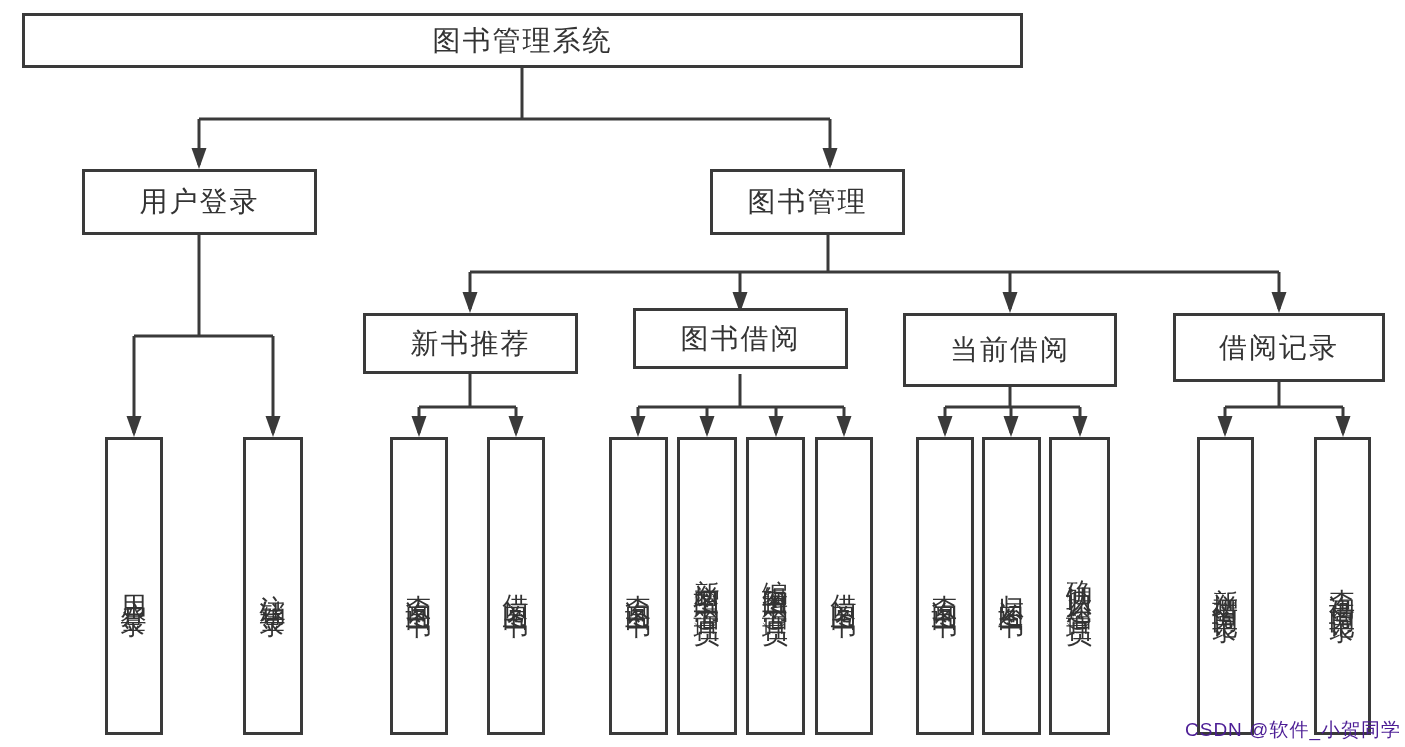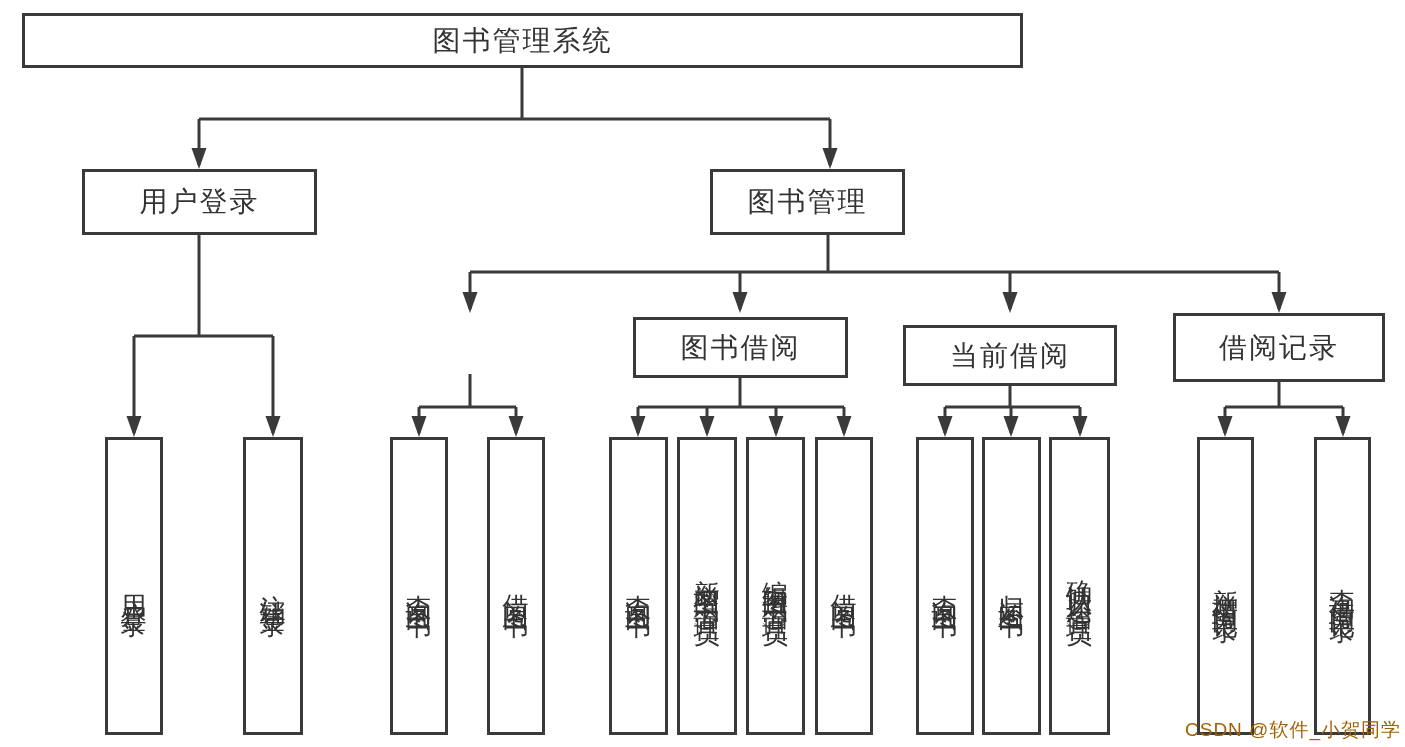--- a/index.html
+++ b/index.html
@@ -44,21 +44,21 @@
     font-size: 26px;
     letter-spacing: 6px;
     line-height: 1;
     color: #333333;
   }
   .watermark {
     position: absolute;
     left: 1185px;
     top: 717px;
     font-size: 19px;
-    color: #a16207;
+    color: #4c1d95;
     white-space: nowrap;
     letter-spacing: 1px;
   }
   svg .wire {
     stroke: #3a3a3a;
     stroke-width: 3;
     fill: none;
   }
   svg .head {
     fill: #3a3a3a;
@@ -137,24 +137,27 @@
     <span>图书管理系统</span>
   </div>
 
   <div class="node hnode" style="left:82px; top:169px; width:235px; height:66px;">
     <span>用户登录</span>
   </div>
   <div class="node hnode" style="left:710px; top:169px; width:195px; height:66px;">
     <span>图书管理</span>
   </div>
 
-  <div class="node hnode" style="left:633px; top:317px; width:215px; height:61px;">
+  <div class="node hnode" style="left:363px; top:313px; width:215px; height:61px;">
+    <span>新书推荐</span>
+  </div>
+  <div class="node hnode" style="left:633px; top:308px; width:215px; height:61px;">
     <span>图书借阅</span>
   </div>
-  <div class="node hnode" style="left:903px; top:325px; width:214px; height:61px;text-align:center;">
+  <div class="node hnode" style="left:903px; top:313px; width:214px; height:74px;text-align:center;">
     <span>当前借阅</span>
   </div>
   <div class="node hnode" style="left:1173px; top:313px; width:212px; height:69px;">
     <span>借阅记录</span>
   </div>
 
   <div class="node leaf" style="left:105px; top:437px; width:58px; height:298px;">
     <span class="vtext">用户登录</span>
   </div>
   <div class="node leaf" style="left:243px; top:437px; width:60px; height:298px;">

